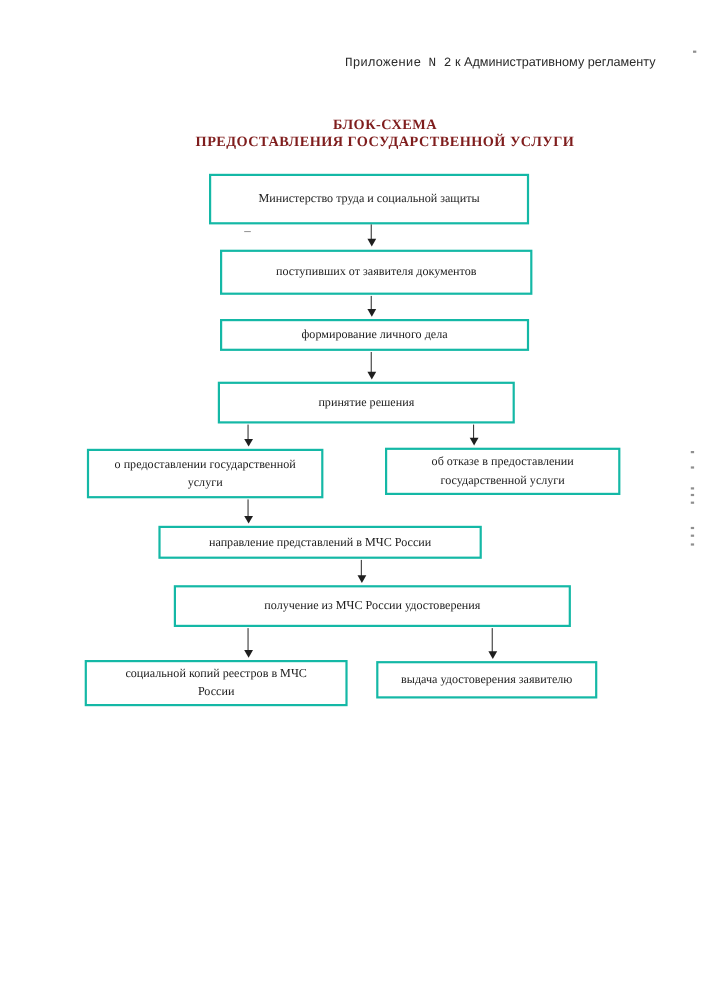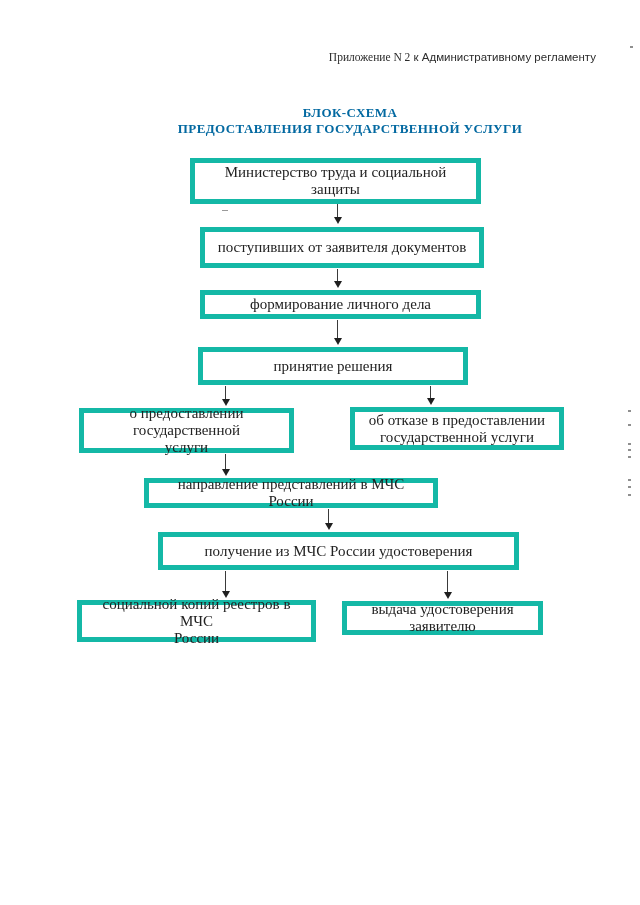--- a/index.html
+++ b/index.html
@@ -14,45 +14,45 @@
   }
   .header-annotation {
     position: absolute;
     top: 50px;
     right: 44px;
     font-size: 11.5px;
     line-height: 14px;
     color: #2b2b2b;
     white-space: nowrap;
   }
-  .header-annotation .serif { font-family: Liberation Serif, serif; margin-left: 16px; }
+  .header-annotation .serif { font-family: Liberation Mono, monospace; margin-left: 16px; }
   .header-annotation .sans  { font-family: "Liberation Sans", sans-serif; }
   .page-title {
     position: absolute;
     top: 105px;
     left: 60px;
     width: 580px;
     text-align: center;
     font-weight: bold;
     font-size: 13px;
     line-height: 15.5px;
     letter-spacing: 0.4px;
-    color: #0369a1;
+    color: #7f1d1d;
   }
   .node {
     position: absolute;
     box-sizing: border-box;
-    border: 5px solid #14b8a6;
+    border: 2px solid #14b8a6;
     background: #ffffff;
     display: flex;
     flex-direction: column;
     justify-content: center;
     align-items: center;
     text-align: center;
-    font-size: 15px;
+    font-size: 11px;
     line-height: 17px;
     color: #222222;
     padding: 1px 6px;
   }
   .node span { display: block; }
   .vline {
     position: absolute;
     width: 1px;
     background: #3a3a3a;
   }

